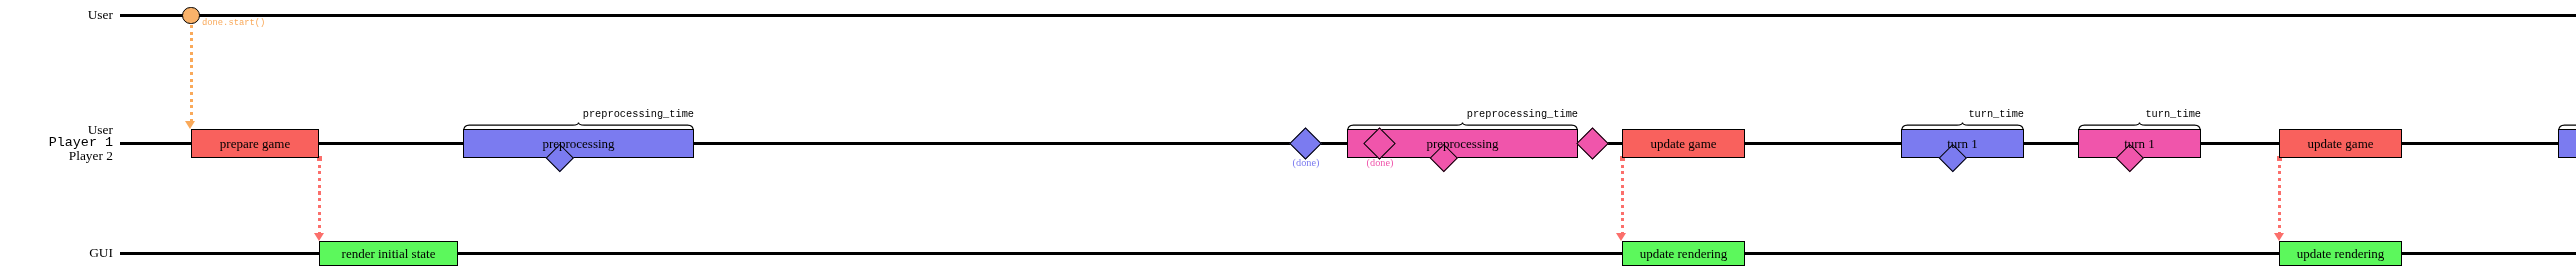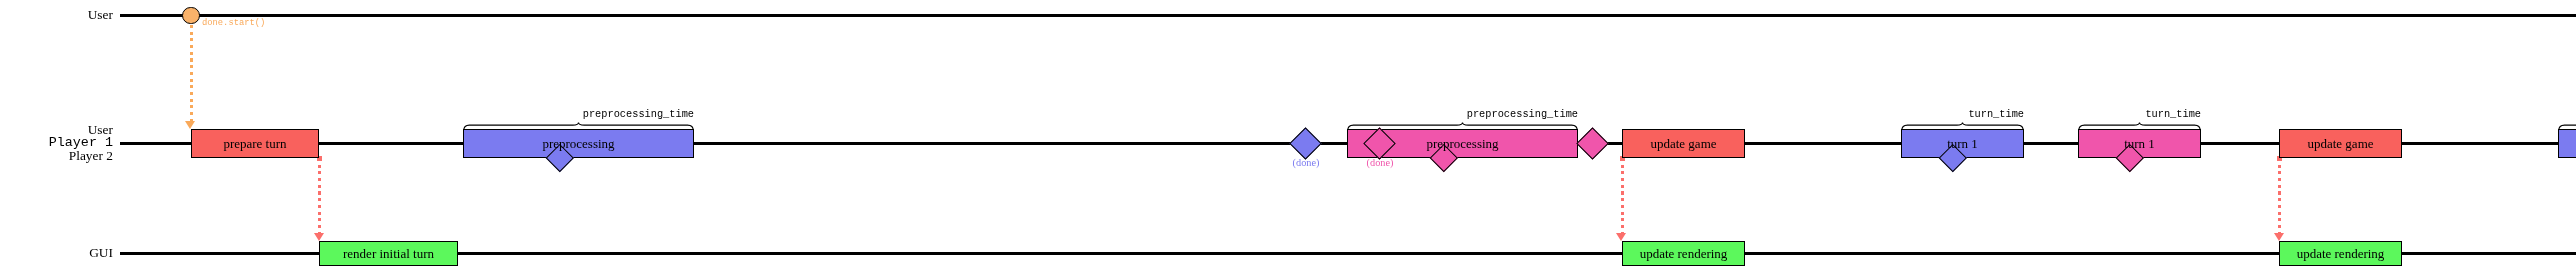--- a/index.html
+++ b/index.html
@@ -180,21 +180,21 @@
       </svg>
       <div class="brace-label" style="top: 0px;">turn_time</div>
     </div>
     <div class="brace-group" style="left: 2558px; top: 108px; width: 123px; height: 31px;">
       <svg width="123" height="17.5" style="position: absolute; left: 0px; bottom: 0px;" viewBox="0 0 238 34">
         <path d="M 1,34 V 17 Q 1,6 12,6 H 108 Q 119,6 119,1 Q 119,6 130,6 H 226 Q 237,6 237,17 V 34" fill="none" stroke="#000" stroke-width="2.2"></path>
       </svg>
       <div class="brace-label" style="top: 0px;">turn_time</div>
     </div>
     <div class="box red" style="left: 191px; top: 129px; width: 128px; height: 29px;">
-      <span class="lbl">prepare turn</span>
+      <span class="lbl">prepare game</span>
     </div>
     <div class="box blue" style="left: 463px; top: 129px; width: 231px; height: 29px;">
       <span class="lbl">preprocessing</span>
     </div>
     <div class="diamond-tail blue" style="left: 550px; top: 148px;"></div>
     <div class="box pink" style="left: 1347px; top: 129px; width: 231px; height: 29px;">
       <span class="lbl">preprocessing</span>
     </div>
     <div class="diamond-tail pink" style="left: 1434px; top: 148px;"></div>
     <div class="box red" style="left: 1622px; top: 129px; width: 123px; height: 29px;">
@@ -211,21 +211,21 @@
     <div class="box red" style="left: 2279px; top: 129px; width: 123px; height: 29px;">
       <span class="lbl">update game</span>
     </div>
     <div class="box blue" style="left: 2558px; top: 129px; width: 123px; height: 29px;"></div>
     <div class="diamond blue" style="left: 1294px; top: 132px;"></div>
     <div class="diamond-caption blue" style="left: 1280px; top: 157px; width: 52px;">(done)</div>
     <div class="diamond pink" style="left: 1368px; top: 132px;"></div>
     <div class="diamond-caption pink" style="left: 1354px; top: 157px; width: 52px;">(done)</div>
     <div class="diamond pink" style="left: 1581px; top: 132px;"></div>
     <div class="box green" style="left: 319px; top: 241px; width: 139px; height: 25px;">
-      <span class="lbl">render initial turn</span>
+      <span class="lbl">render initial state</span>
     </div>
     <div class="box green" style="left: 1622px; top: 241px; width: 123px; height: 25px;">
       <span class="lbl">update rendering</span>
     </div>
     <div class="box green" style="left: 2279px; top: 241px; width: 123px; height: 25px;">
       <span class="lbl">update rendering</span>
     </div>
   </div>
 
 

